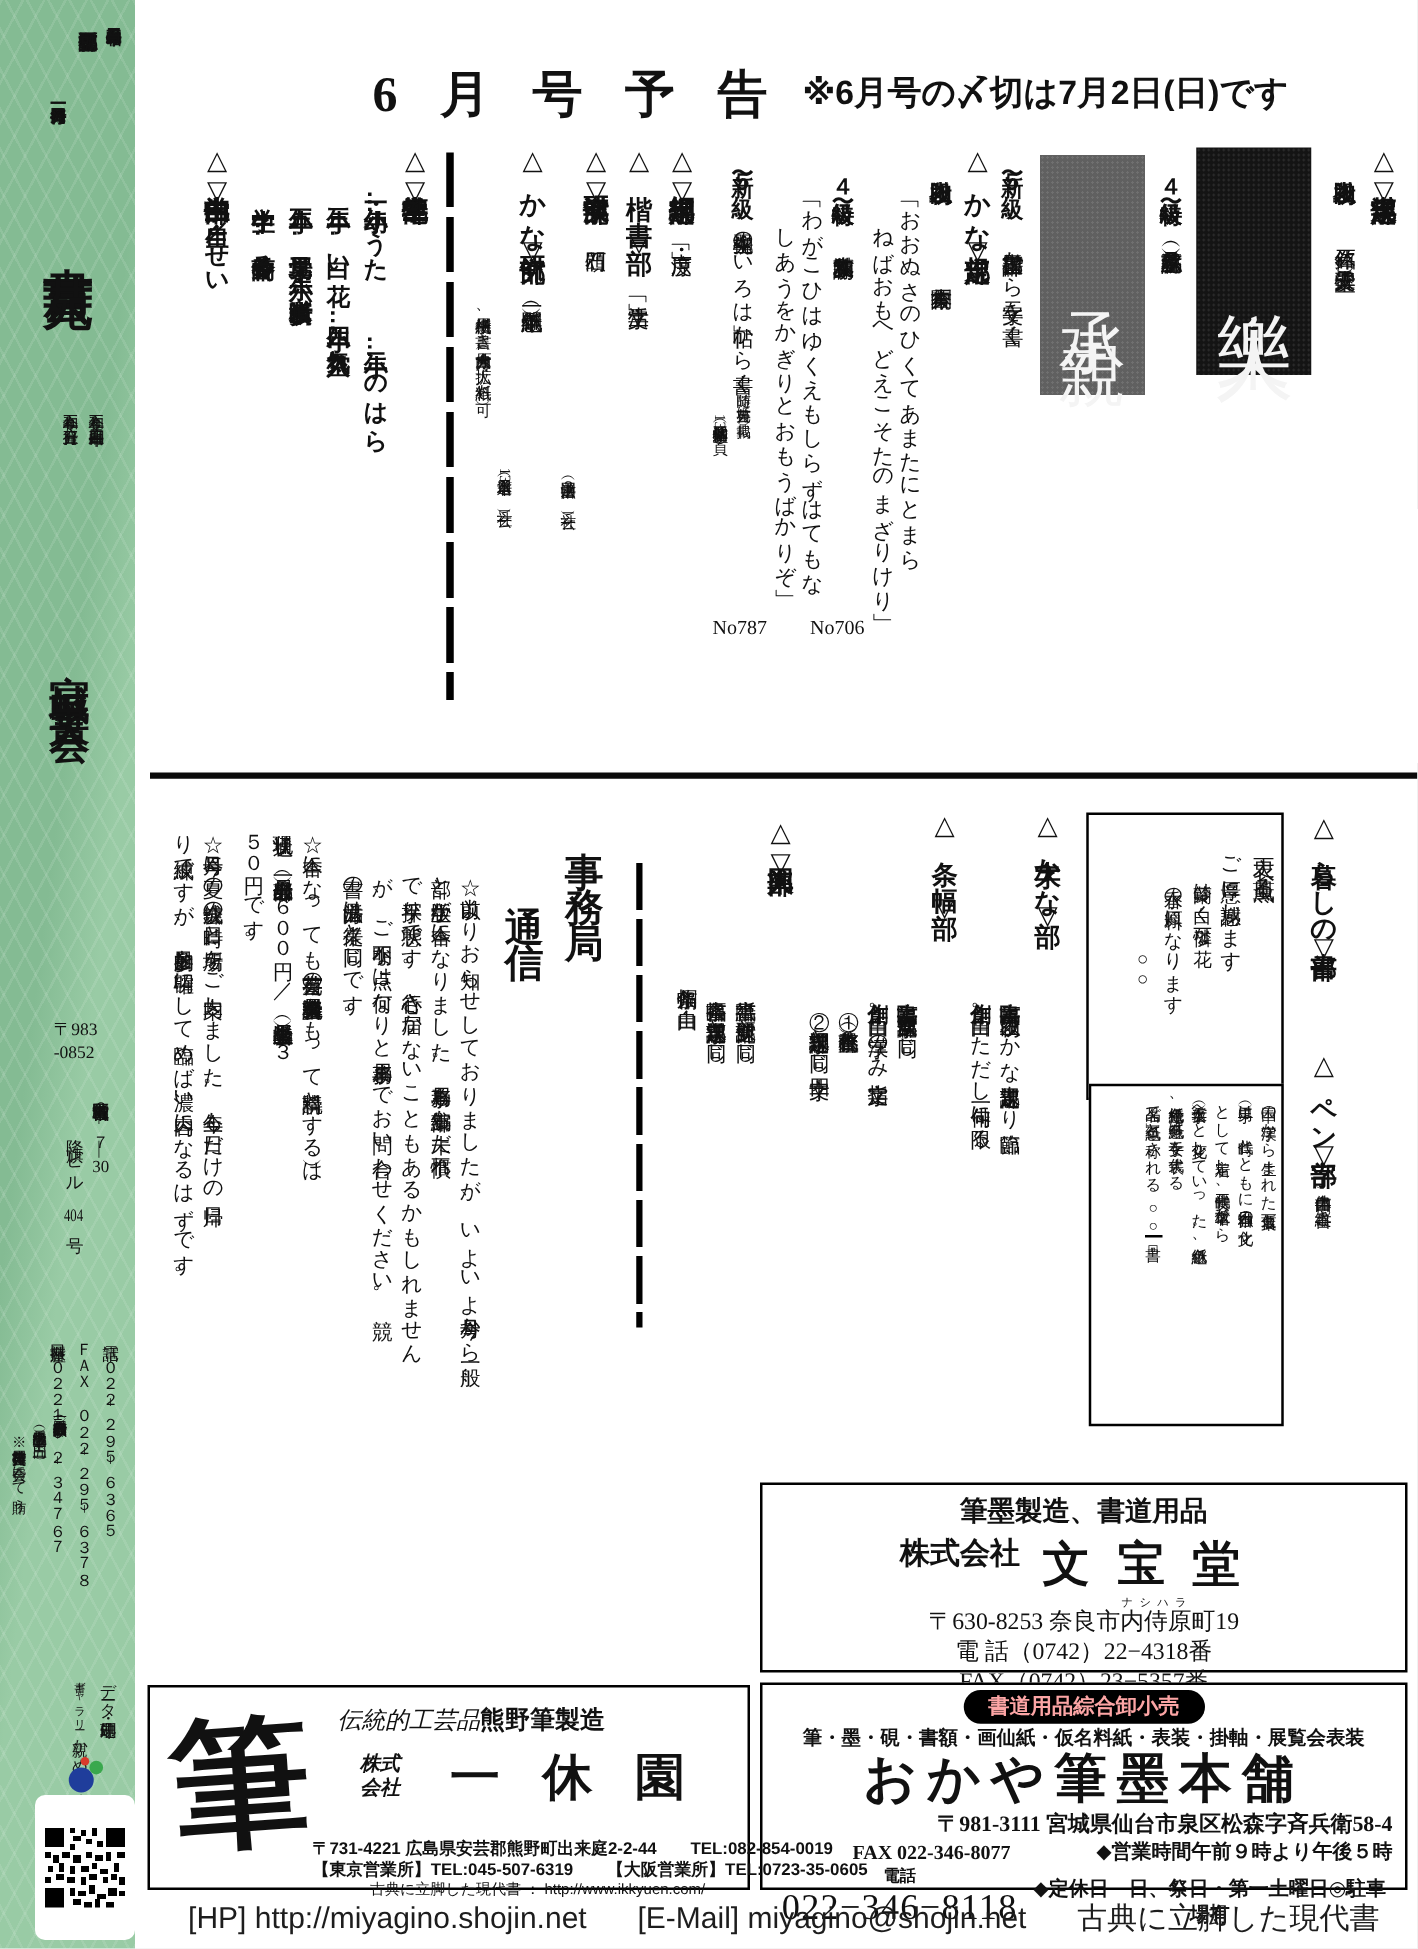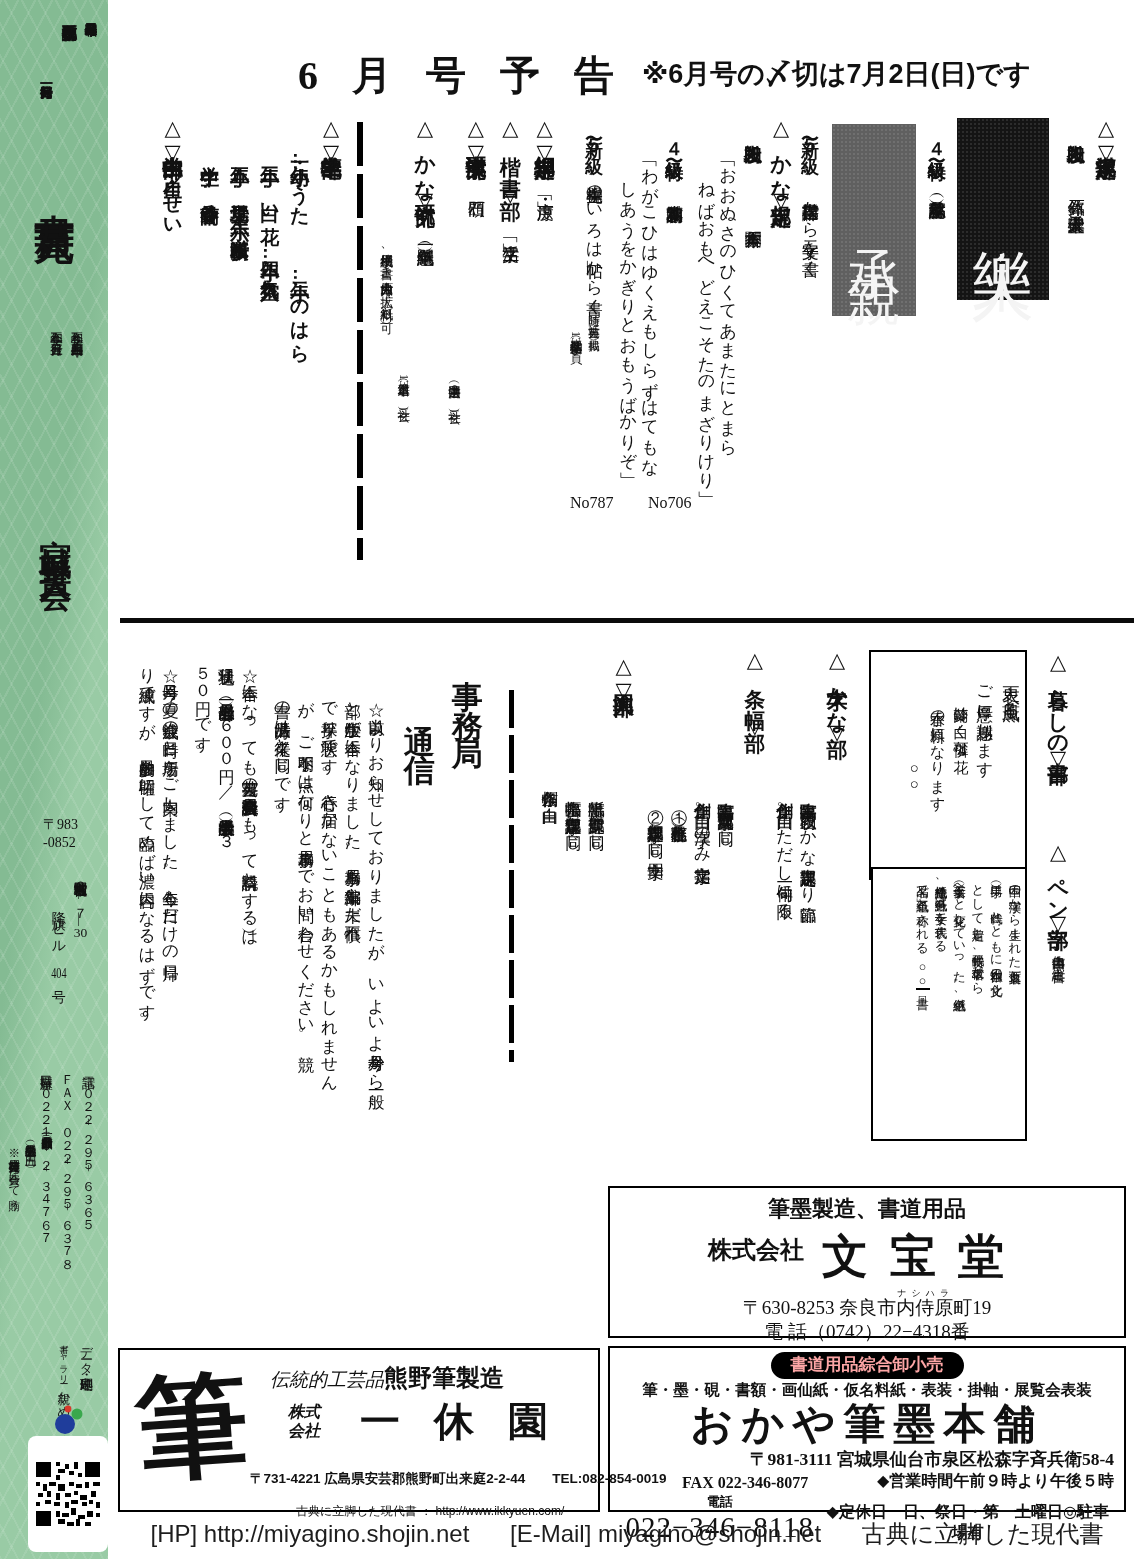--- a/index.html
+++ b/index.html
@@ -43,37 +43,37 @@
   .vdash2{width:5px;background:repeating-linear-gradient(to bottom,#000 0 38px,rgba(0,0,0,0) 38px 45px);
           height:372px;margin:42px 26px 0 24px;}
   .jh{font-size:31px;letter-spacing:30px;font-family:"Liberation Sans","DejaVu Sans",sans-serif;font-weight:bold;}
   .boxed{border:1px solid #000;font-size:9px;padding:0 1px;line-height:1;}
   
   .ad{position:absolute;border:2px solid #000;background:#fff;box-sizing:border-box;}
   .ad-bunpodo{left:608px;top:1186px;width:518px;height:152px;text-align:center;}
   .bp-tag{font-size:22px;margin-top:6px;}
   .bp-name-row{margin-top:2px;}
   .bp-co{font-size:24px;font-family:"Liberation Sans","DejaVu Sans",sans-serif;font-weight:bold;vertical-align:14px;}
-  .bp-name{font-size:46px;font-weight:bold;letter-spacing:22px;margin-left:14px;}
+  .bp-name{font-size:38px;font-weight:bold;letter-spacing:22px;margin-left:14px;}
   .bp-line{font-size:19px;line-height:1.25;}
   ruby rt{font-size:9px;letter-spacing:3px;}
   .ad-okaya{left:608px;top:1346px;width:518px;height:166px;text-align:center;}
   .ok-pill{display:inline-block;background:#000;color:#fca5a5;border-radius:14px;padding:1px 20px 3px;
            font-size:17px;margin-top:4px;font-family:"Liberation Sans","DejaVu Sans",sans-serif;font-weight:bold;}
   .ok-items{font-size:15.5px;font-weight:bold;margin-top:1px;}
   .ok-name{font-size:42px;font-weight:bold;letter-spacing:8px;line-height:1.1;}
   .ok-addr{font-size:17.5px;font-weight:bold;text-align:right;padding-right:10px;}
   .ok-row{display:flex;justify-content:space-between;align-items:flex-end;padding:0 10px 0 8px;font-weight:bold;}
   .ok-tel-label{font-size:13px;font-weight:bold;}
   .ok-tel{font-size:29px;font-weight:normal;letter-spacing:1px;margin-top:20px;}
   .ad-ikkyu{left:118px;top:1348px;width:482px;height:164px;}
   .ik-brush{position:absolute;left:16px;top:2px;font-size:112px;font-weight:bold;transform:rotate(-4deg);
             font-family:"Liberation Serif","DejaVu Serif",serif;}
   .ik-tag{position:absolute;left:150px;top:12px;font-size:19px;font-style:italic;}
-  .ik-tag b{font-size:24px;font-style:normal;}
+  .ik-tag b{font-size:20px;font-style:normal;}
   .ik-co{position:absolute;left:168px;top:52px;font-size:16px;font-weight:bold;line-height:1.2;font-style:italic;}
   .ik-name{position:absolute;left:240px;top:44px;font-size:40px;font-weight:bold;letter-spacing:34px;}
   .ik-addr{position:absolute;left:130px;top:120px;font-size:13.5px;font-weight:bold;
            font-family:"Liberation Sans","DejaVu Sans",sans-serif;white-space:nowrap;}
   .ik-branch{position:absolute;left:130px;top:137px;font-size:13.5px;font-weight:bold;
            font-family:"Liberation Sans","DejaVu Sans",sans-serif;white-space:nowrap;}
   .ik-web{position:absolute;left:176px;top:153px;font-size:12px;
            font-family:"Liberation Sans","DejaVu Sans",sans-serif;}
   .footer{position:absolute;left:120px;right:0;top:1518px;text-align:center;font-size:24px;color:#1d1d1d;
           font-family:"Liberation Sans","DejaVu Sans",sans-serif;}
@@ -291,20 +291,21 @@
     <div class="ik-brush">筆</div>
     <div class="ik-tag">
       <span>伝統的工芸品</span><b>熊野筆製造</b>
     </div>
     <div class="ik-co">
       <div>株式</div>
         <div>会社</div>
     </div>
     <div class="ik-name">一休園</div>
     <div class="ik-addr">〒731-4221 広島県安芸郡熊野町出来庭2-2-44　　TEL:082-854-0019</div>
+    <div class="ik-branch">【東京営業所】TEL:045-507-6319　　【大阪営業所】TEL:0723-35-0605</div>
     <div class="ik-web">古典に立脚した現代書 ： http://www.ikkyuen.com/</div>
   </div>
 
   <div class="footer">
     <span>[HP] http://miyagino.shojin.net</span>
     <span>[E-Mail] miyagino@shojin.net</span>
     <span>古典に立脚した現代書</span>
   </div>
 
 </div>

